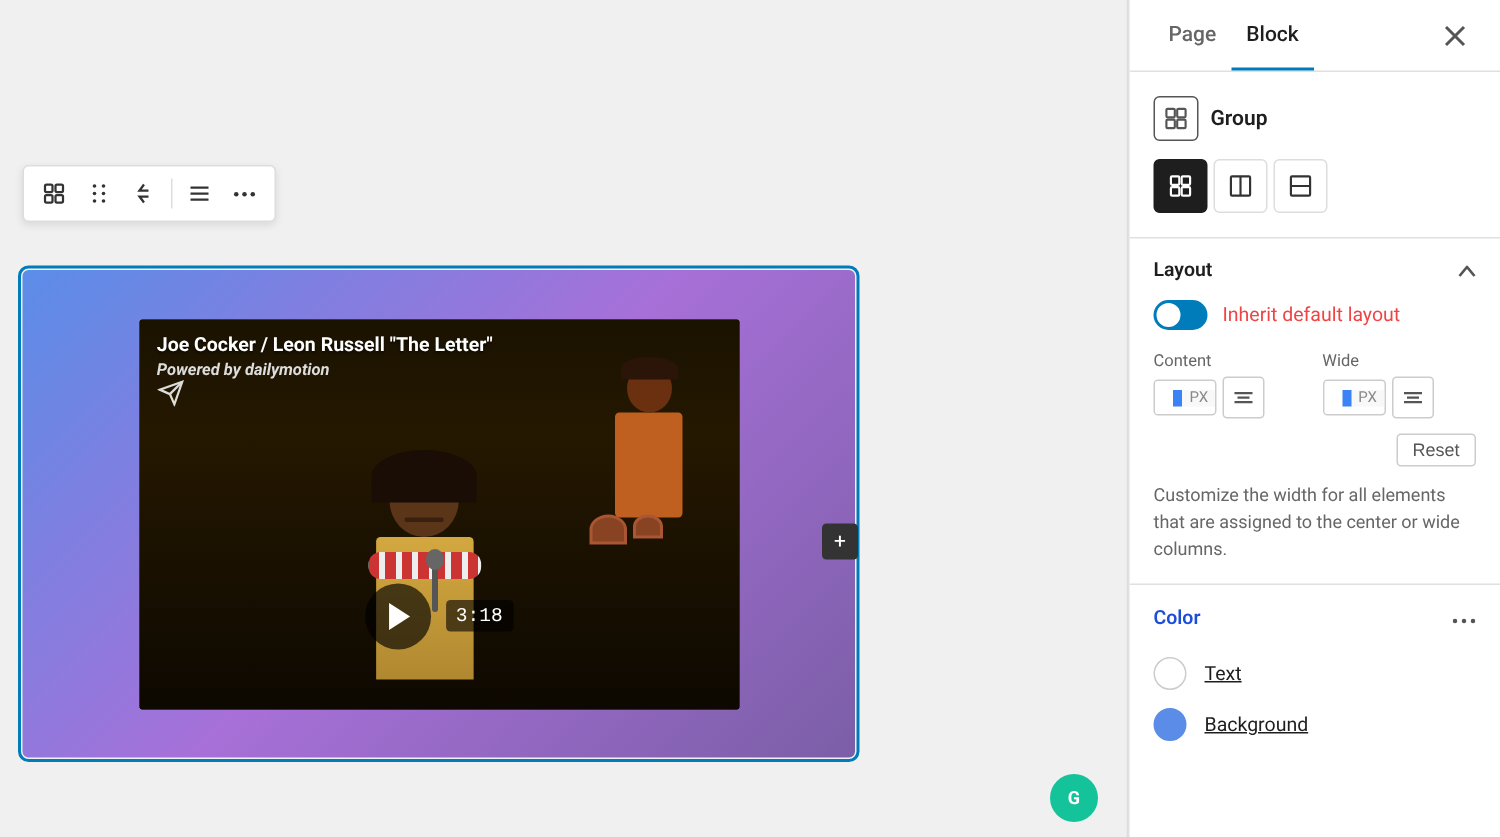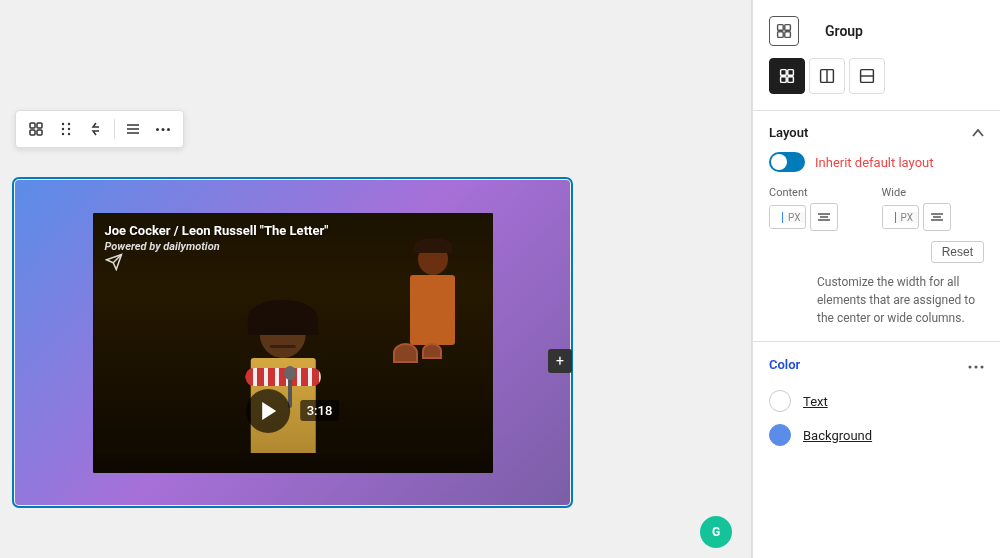--- a/index.html
+++ b/index.html
@@ -93,20 +93,21 @@
 
     
     .play-overlay {
       position: absolute;
       bottom: 40px;
       left: 50%;
       transform: translateX(-50%);
       display: flex;
       align-items: center;
       gap: 10px;
+      font-family: Liberation Mono, monospace;
     }
     .play-btn {
       width: 44px;
       height: 44px;
       background: rgba(0,0,0,0.65);
       border-radius: 50%;
       display: flex;
       align-items: center;
       justify-content: center;
       cursor: pointer;
@@ -258,21 +259,21 @@
     }
 
     
     .group-section {
       padding: 16px;
       border-bottom: 1px solid #e0e0e0;
     }
     .group-header {
       display: flex;
       align-items: center;
-      gap: 26px;
+      gap: 8px;
       margin-bottom: 8px;
     }
     .group-icon-box {
       width: 30px;
       height: 30px;
       background: transparent;
       border: 1.5px solid #555;
       border-radius: 4px;
       display: flex;
       align-items: center;
@@ -396,21 +397,21 @@
       outline: none;
       padding: 4px 6px;
       font-size: 12px;
       width: 0;
     }
     .input-unit {
       font-size: 10px;
       color: #888;
       padding: 0 5px;
       background: #f8f8f8;
-      border-left: 1px solid #3b82f6;
+      border-left: 6px solid #3b82f6;
       height: 100%;
       display: flex;
       align-items: center;
     }
     .input-align-btn {
       width: 28px;
       height: 28px;
       display: flex;
       align-items: center;
       justify-content: center;
@@ -433,21 +434,20 @@
       border: 1px solid #ccc;
       border-radius: 3px;
       padding: 3px 10px;
       cursor: pointer;
     }
 
     .customize-text {
       font-size: 12px;
       color: #666;
       line-height: 1.5;
-      margin-left: 48px;
     }
 
     
     .color-section {
       padding: 14px 16px;
     }
     .color-header {
       display: flex;
       align-items: center;
       justify-content: space-between;
@@ -606,20 +606,30 @@
 
   <div class="grammarly-btn" style="position:absolute;bottom:10px;left:700px;">
     <span>G</span>
   </div>
 </div>
 
 <div class="divider-vertical"></div>
 
 <div class="sidebar">
 
+  <div class="sidebar-tabs">
+    <div class="sidebar-tab">Page</div>
+    <div class="sidebar-tab active">Block</div>
+    <div class="sidebar-close">
+      <svg width="14" height="14" viewBox="0 0 14 14" fill="none" stroke="#555" stroke-width="2">
+        <line x1="1" y1="1" x2="13" y2="13"></line>
+        <line x1="13" y1="1" x2="1" y2="13"></line>
+      </svg>
+    </div>
+  </div>
 
   <div class="sidebar-content">
 
     <div class="group-section">
       <div class="group-header">
         <div class="group-icon-box">
           <svg width="16" height="16" viewBox="0 0 20 20" fill="none" stroke="#555" stroke-width="1.8">
             <rect x="2" y="2" width="7" height="7" rx="1"></rect>
             <rect x="11" y="2" width="7" height="7" rx="1"></rect>
             <rect x="2" y="11" width="7" height="7" rx="1"></rect>

